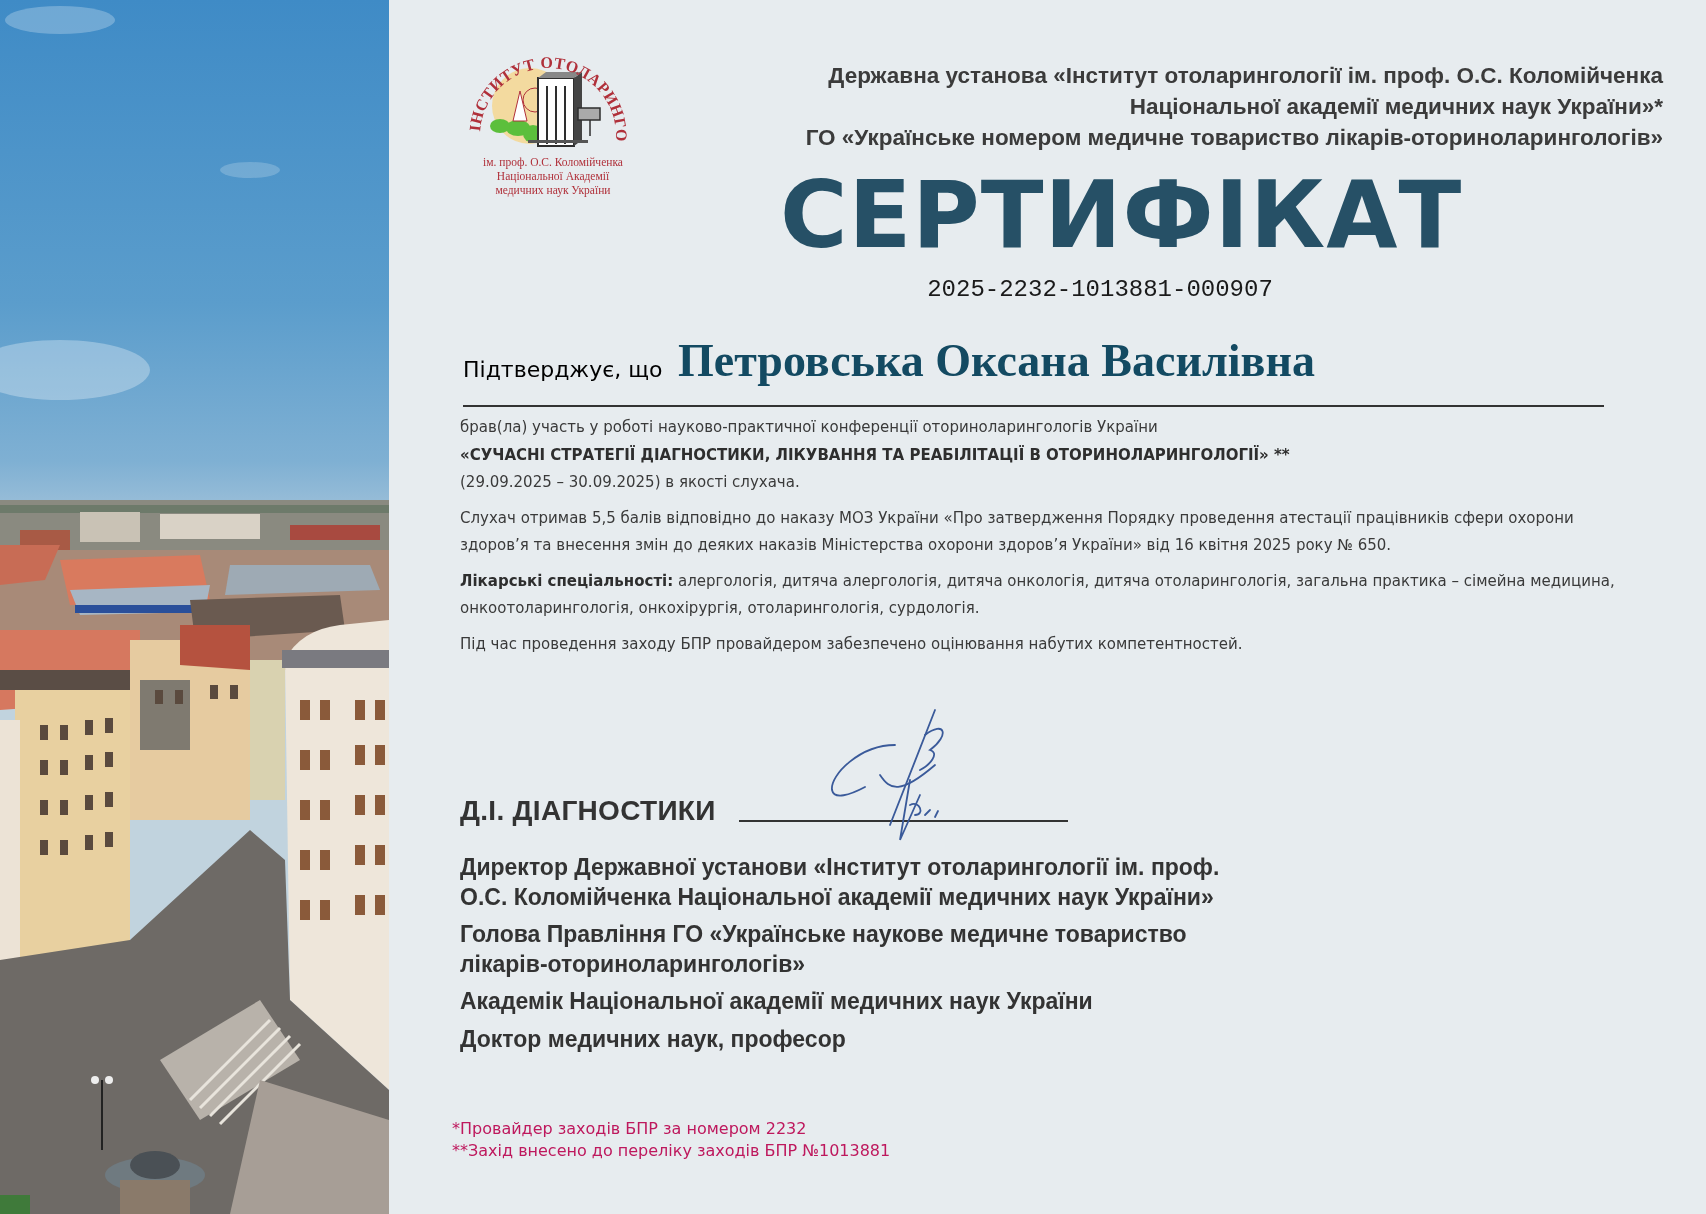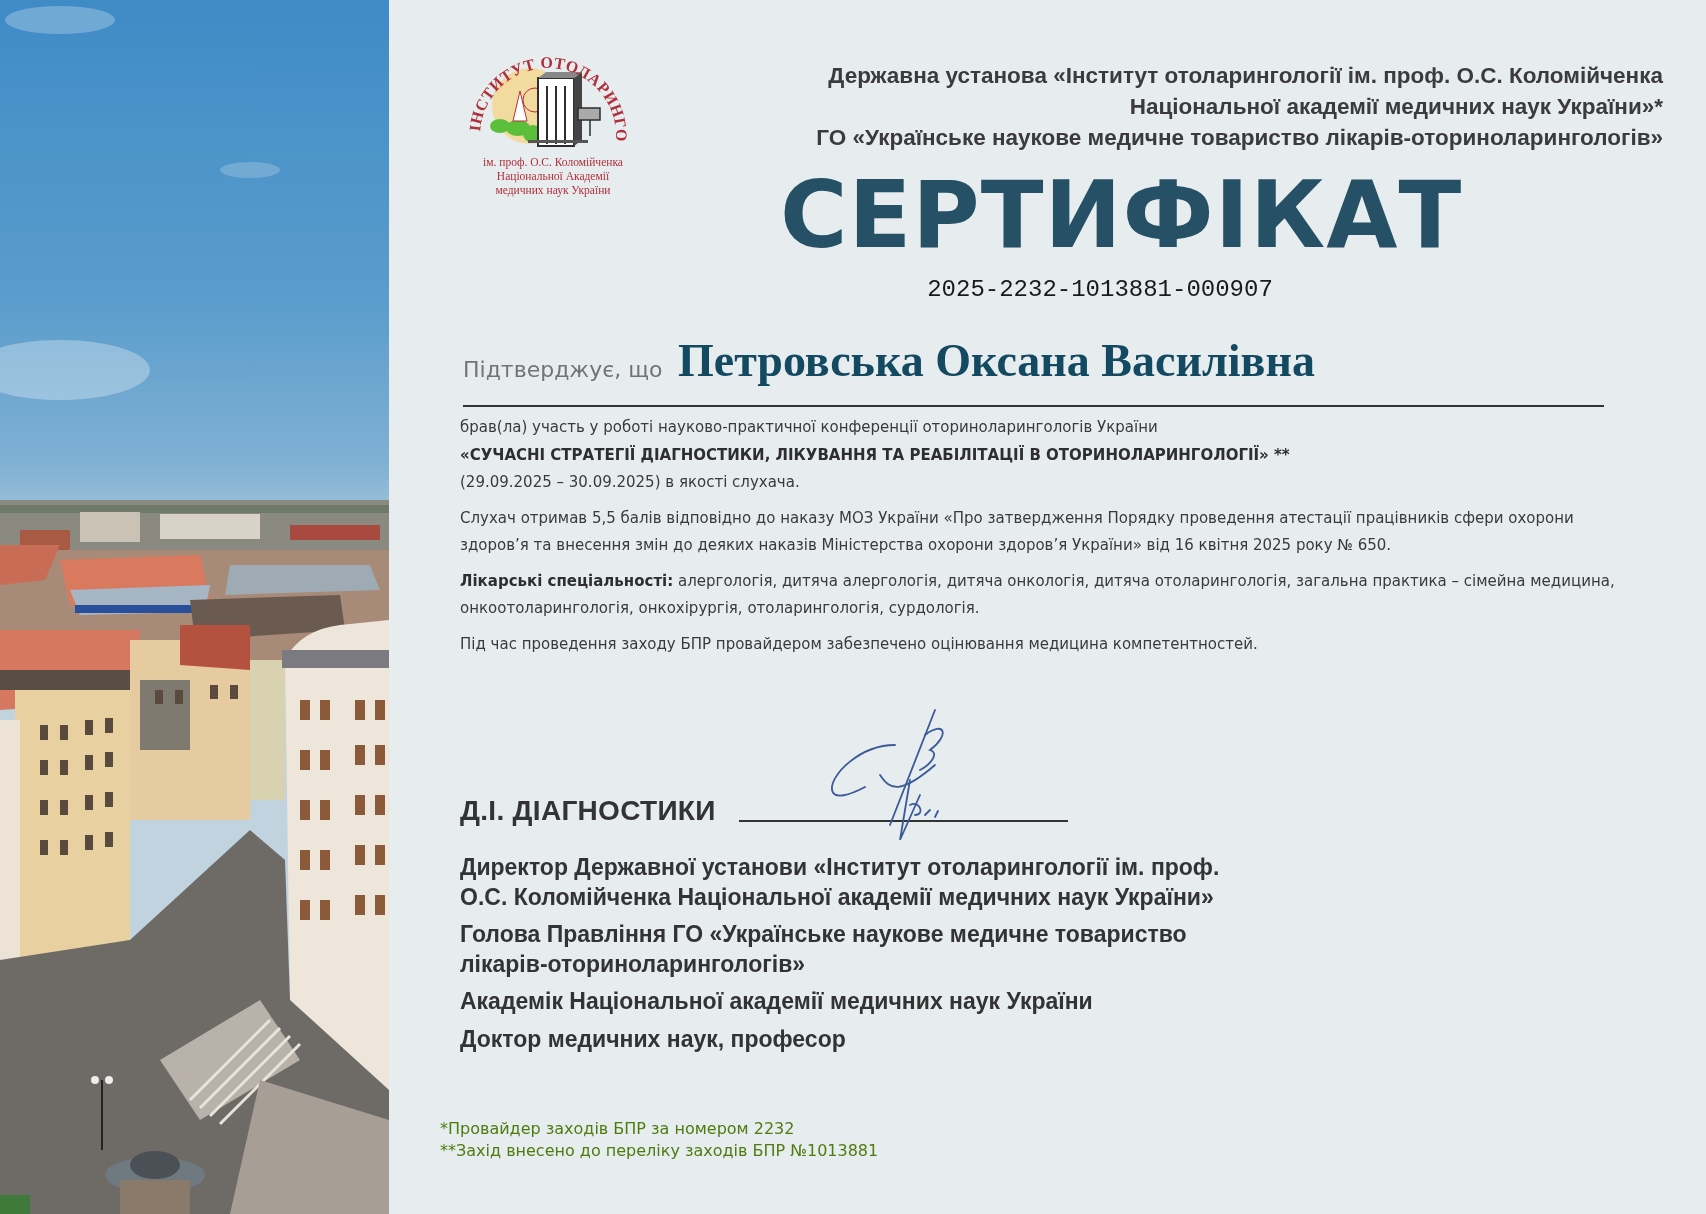--- a/index.html
+++ b/index.html
@@ -26,21 +26,21 @@
       position: absolute; left: 780px; top: 166px; width: 640px; text-align: center;
       font-family: "DejaVu Sans", sans-serif; font-weight: bold;
       font-size: 92px; letter-spacing: 1px; color: #265066; line-height: 100px;
     }
     .cert-num {
       position: absolute; left: 780px; top: 276px; width: 640px; text-align: center;
       font-family: Liberation Mono, monospace; font-size: 24px; color: #1a1a1a;
     }
     .confirm {
       position: absolute; left: 463px; top: 357px;
-      font-family: "DejaVu Sans", sans-serif; font-size: 22px; color: #737373;
+      font-family: "DejaVu Sans", sans-serif; font-size: 22px; color: #000000;
     }
     .name {
       position: absolute; left: 678px; top: 334px;
       font-family: Liberation Serif, serif; font-weight: bold;
       font-size: 46px; color: #134a62; white-space: nowrap;
     }
     .name-line {
       position: absolute; left: 463px; top: 405px; width: 1141px; height: 2px; background: #333;
     }
     .body {
@@ -56,22 +56,22 @@
     .sig-line {
       position: absolute; left: 739px; top: 820px; width: 329px; height: 1.5px; background: #333;
     }
     .signature { position: absolute; left: 820px; top: 705px; width: 170px; height: 140px; }
     .titles {
       position: absolute; left: 460px; top: 853px; width: 820px;
       font-weight: bold; font-size: 23px; line-height: 29.5px; color: #333;
     }
     .titles p { margin: 0 8px 8px 0; }
     .footnotes {
-      position: absolute; left: 440px; top: 1118px;
-      font-family: "DejaVu Sans", sans-serif; font-size: 16px; line-height: 22px; color: #4d7c0f;
+      position: absolute; left: 452px; top: 1118px;
+      font-family: "DejaVu Sans", sans-serif; font-size: 16px; line-height: 22px; color: #be185d;
     }
   </style>
 </head>
 <body>
 
 <div class="photo">
   <svg width="389" height="1214" viewBox="0 0 389 1214">
 
     <ellipse cx="60" cy="20" rx="55" ry="14" fill="#ffffff" opacity="0.25"></ellipse>
     <ellipse cx="60" cy="370" rx="90" ry="30" fill="#ffffff" opacity="0.3"></ellipse>
@@ -198,42 +198,42 @@
     </text>
     <text x="95" y="130" text-anchor="middle" font-family="Liberation Serif, serif" font-size="11.5" fill="#b0303a">ім. проф. О.С. Коломійченка</text>
     <text x="95" y="144" text-anchor="middle" font-family="Liberation Serif, serif" font-size="11.5" fill="#b0303a">Національної Академії</text>
     <text x="95" y="158" text-anchor="middle" font-family="Liberation Serif, serif" font-size="11.5" fill="#b0303a">медичних наук України</text>
   </svg>
 </div>
 
 <div class="header">
   <div>Державна установа «Інститут отоларингології ім. проф. О.С. Коломійченка</div>
   <div>Національної академії медичних наук України»*</div>
-  <div>ГО «Українське наукове медичне товариство лікарів-оториноларингологів»</div>
+  <div>ГО «Українське номером медичне товариство лікарів-оториноларингологів»</div>
 </div>
 
 <div class="title">СЕРТИФІКАТ</div>
 <div class="cert-num">2025-2232-1013881-000907</div>
 
 <div class="confirm">Підтверджує, що</div>
 <div class="name">Петровська Оксана Василівна</div>
 <div class="name-line"></div>
 
 <div class="body">
   <p>
     <span>брав(ла) участь у роботі науково-практичної конференції оториноларингологів України</span><br>
     <b>«СУЧАСНІ СТРАТЕГІЇ ДІАГНОСТИКИ, ЛІКУВАННЯ ТА РЕАБІЛІТАЦІЇ В ОТОРИНОЛАРИНГОЛОГІЇ» **</b><br>
     <span>(29.09.2025 – 30.09.2025) в якості слухача.</span>
   </p>
   <p>Слухач отримав 5,5 балів відповідно до наказу МОЗ України «Про затвердження Порядку проведення атестації працівників сфери охорони здоров’я та внесення змін до деяких наказів Міністерства охорони здоров’я України» від 16 квітня 2025 року № 650.</p>
   <p>
     <b>Лікарські спеціальності:</b>
     <span>алергологія, дитяча алергологія, дитяча онкологія, дитяча отоларингологія, загальна практика – сімейна медицина, онкоотоларингологія, онкохірургія, отоларингологія, сурдологія.</span>
   </p>
-  <p>Під час проведення заходу БПР провайдером забезпечено оцінювання медицина компетентностей.</p>
+  <p>Під час проведення заходу БПР провайдером забезпечено оцінювання набутих компетентностей.</p>
 </div>
 
 <div class="sig-name">Д.І. ДІАГНОСТИКИ</div>
 <div class="sig-line"></div>
 <svg class="signature" viewBox="0 0 170 140">
   <g fill="none" stroke="#3a5a9a" stroke-width="1.8" stroke-linecap="round">
     <path d="M 115 5 L 70 120"></path>
     <path d="M 75 40 C 40 40, 10 70, 12 85 C 14 95, 30 90, 45 82"></path>
     <path d="M 60 70 C 70 85, 80 90, 115 60"></path>
     <path d="M 105 30 C 125 15, 130 30, 110 45 C 120 48, 110 60, 100 65"></path>

